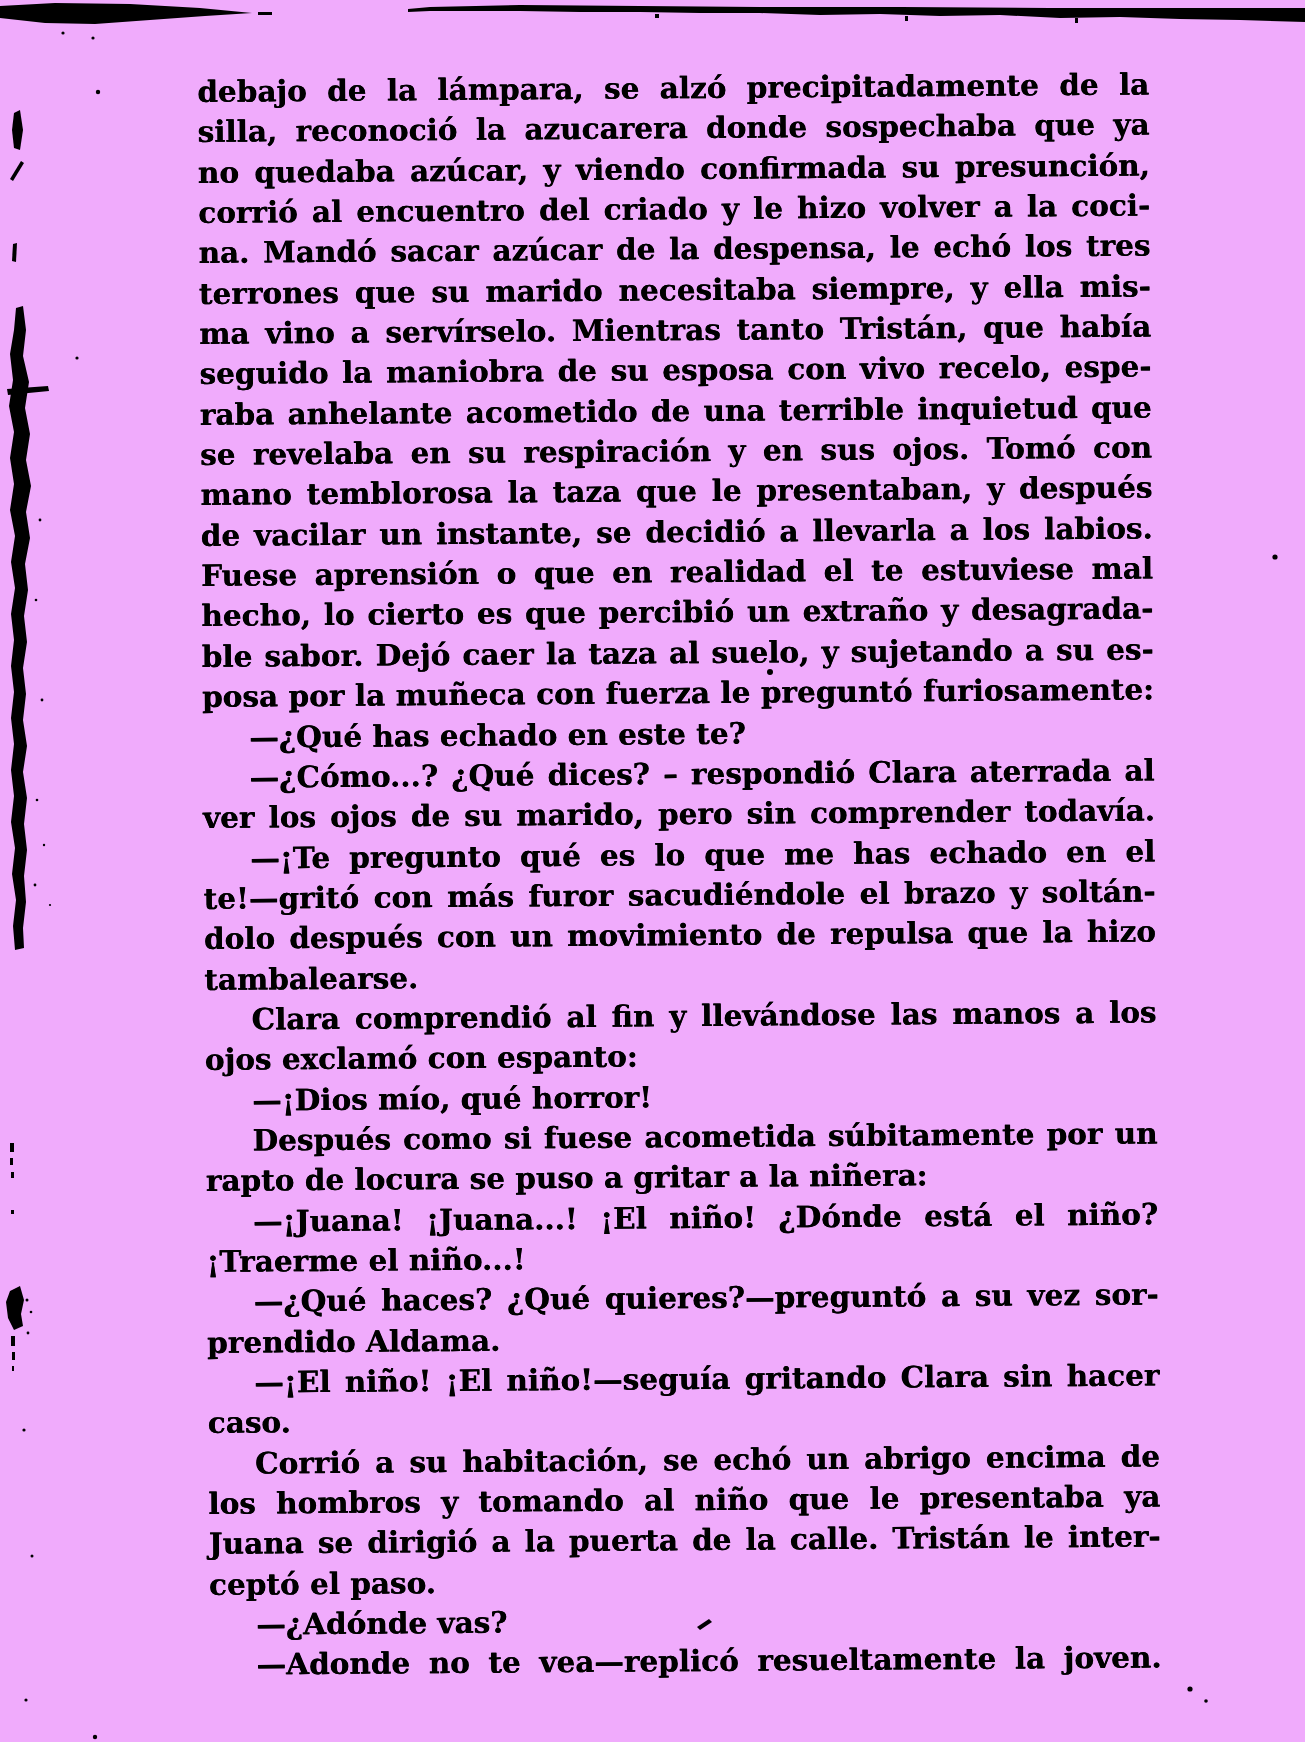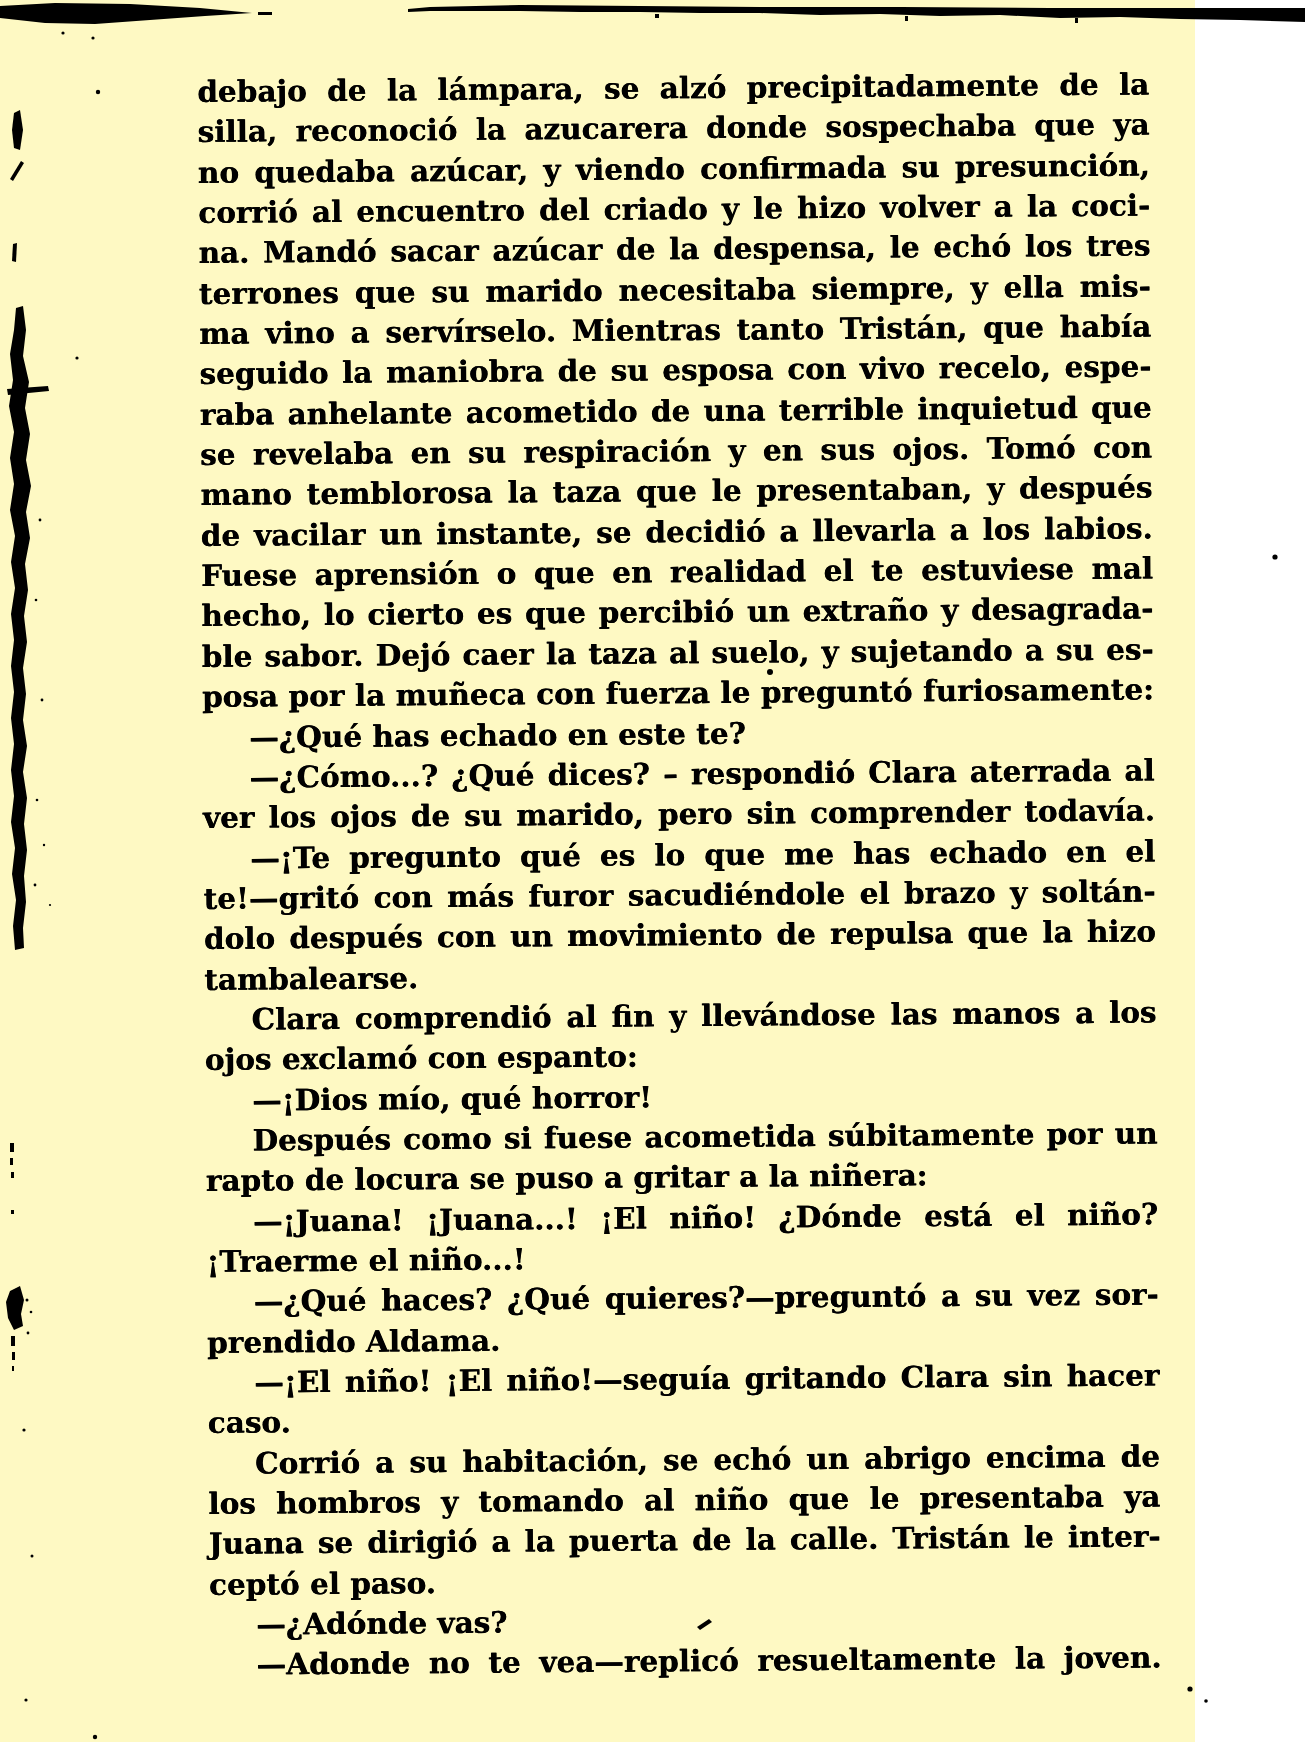--- a/index.html
+++ b/index.html
@@ -5,23 +5,23 @@
   html, body {
     margin: 0;
     padding: 0;
     width: 1305px;
     height: 1742px;
     background: #ffffff;
     overflow: hidden;
   }
   .page {
     position: relative;
-    width: 1195px;
+    width: 1305px;
     height: 1742px;
-    background: #fef9c3;
+    background: #f0abfc;
     color: #000000;
   }
   .artifacts {
     position: absolute;
     left: 0;
     top: 0;
     width: 1305px;
     height: 1742px;
     pointer-events: none;
   }

